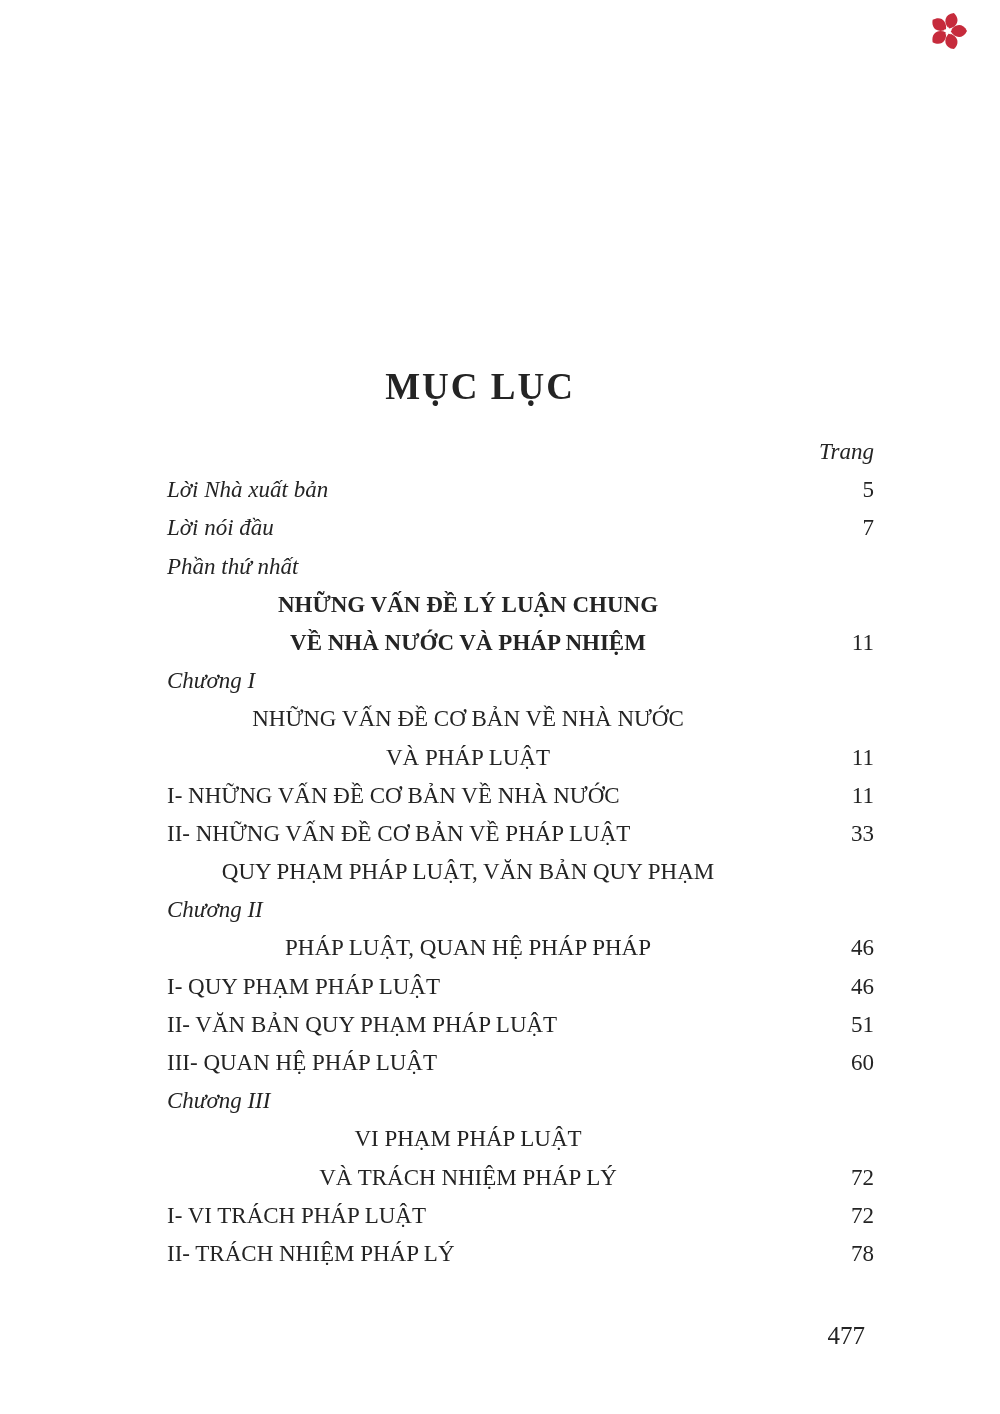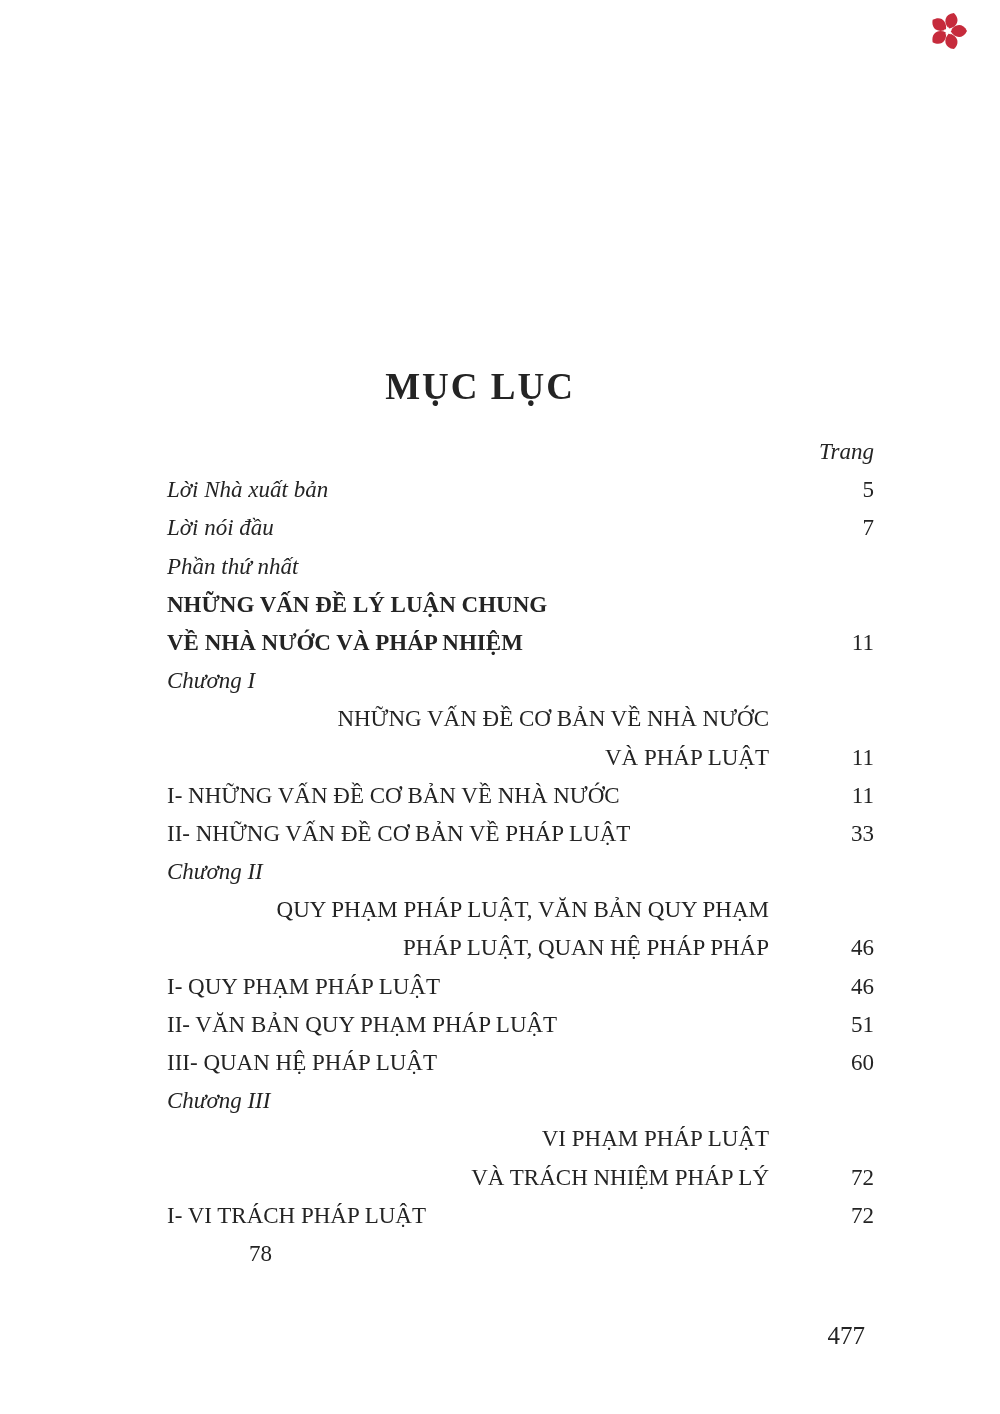--- a/index.html
+++ b/index.html
@@ -43,22 +43,22 @@
   .row {
     display: flex;
     height: 38.2px;
     line-height: 38.2px;
     font-size: 23px;
   }
   .row .label { flex: 1; white-space: nowrap; font-family: Liberation Serif, serif; }
   .row .num   { width: 105px; text-align: right; }
   .row.italic-left  .label { font-style: italic; }
   .row.italic-center .label { font-style: italic; text-align: left; }
-  .row.bold-center  .label { font-weight: bold; text-align: left; }
-  .row.center       .label { text-align: right; }
+  .row.bold-center  .label { font-weight: bold; text-align: center; }
+  .row.center       .label { text-align: center; }
   .col-header { font-style: italic; }
   .folio {
     position: absolute;
     top: 1316px;
     left: 10px;
     width: 855px;
     text-align: right;
     font-size: 25px;
     line-height: 40px;
   }
@@ -118,26 +118,26 @@
         <span class="num">11</span>
       </div>
       <div class="row left">
         <span class="label">I- NHỮNG VẤN ĐỀ CƠ BẢN VỀ NHÀ NƯỚC</span>
         <span class="num">11</span>
       </div>
       <div class="row left">
         <span class="label">II- NHỮNG VẤN ĐỀ CƠ BẢN VỀ PHÁP LUẬT</span>
         <span class="num">33</span>
       </div>
+      <div class="row center">
+        <span class="label">QUY PHẠM PHÁP LUẬT, VĂN BẢN QUY PHẠM</span>
+        <span class="num"></span>
+      </div>
       <div class="row italic-center">
         <span class="label">Chương II</span>
-        <span class="num"></span>
-      </div>
-      <div class="row center">
-        <span class="label">QUY PHẠM PHÁP LUẬT, VĂN BẢN QUY PHẠM</span>
         <span class="num"></span>
       </div>
       <div class="row center">
         <span class="label">PHÁP LUẬT, QUAN HỆ PHÁP PHÁP</span>
         <span class="num">46</span>
       </div>
       <div class="row left">
         <span class="label">I- QUY PHẠM PHÁP LUẬT</span>
         <span class="num">46</span>
       </div>
@@ -159,18 +159,19 @@
       </div>
       <div class="row center">
         <span class="label">VÀ TRÁCH NHIỆM PHÁP LÝ</span>
         <span class="num">72</span>
       </div>
       <div class="row left">
         <span class="label">I- VI TRÁCH PHÁP LUẬT</span>
         <span class="num">72</span>
       </div>
       <div class="row left">
+        <span class="label">II- TRÁCH NHIỆM PHÁP LÝ</span>
         <span class="num">78</span>
       </div>
     </div>
 </div>
 
 <div class="folio">477</div>
 
 </body></html>

